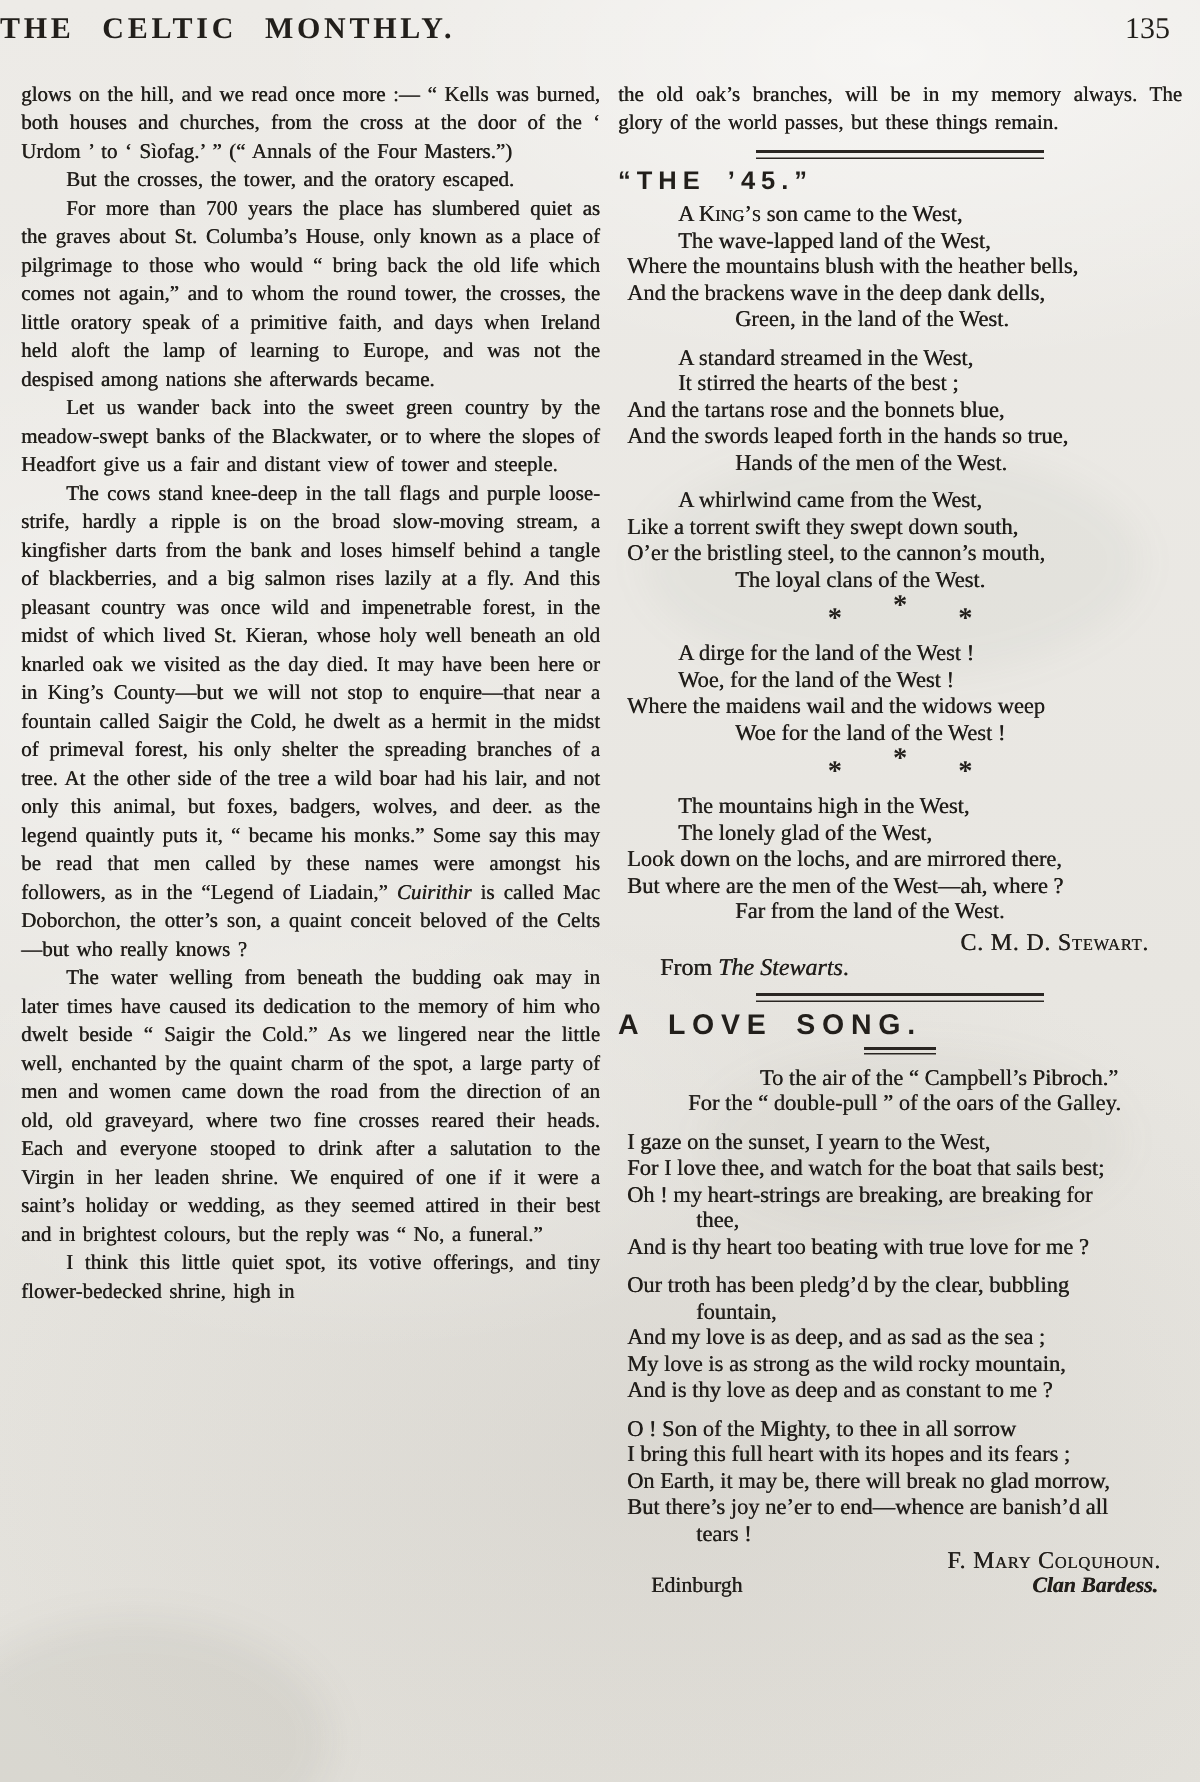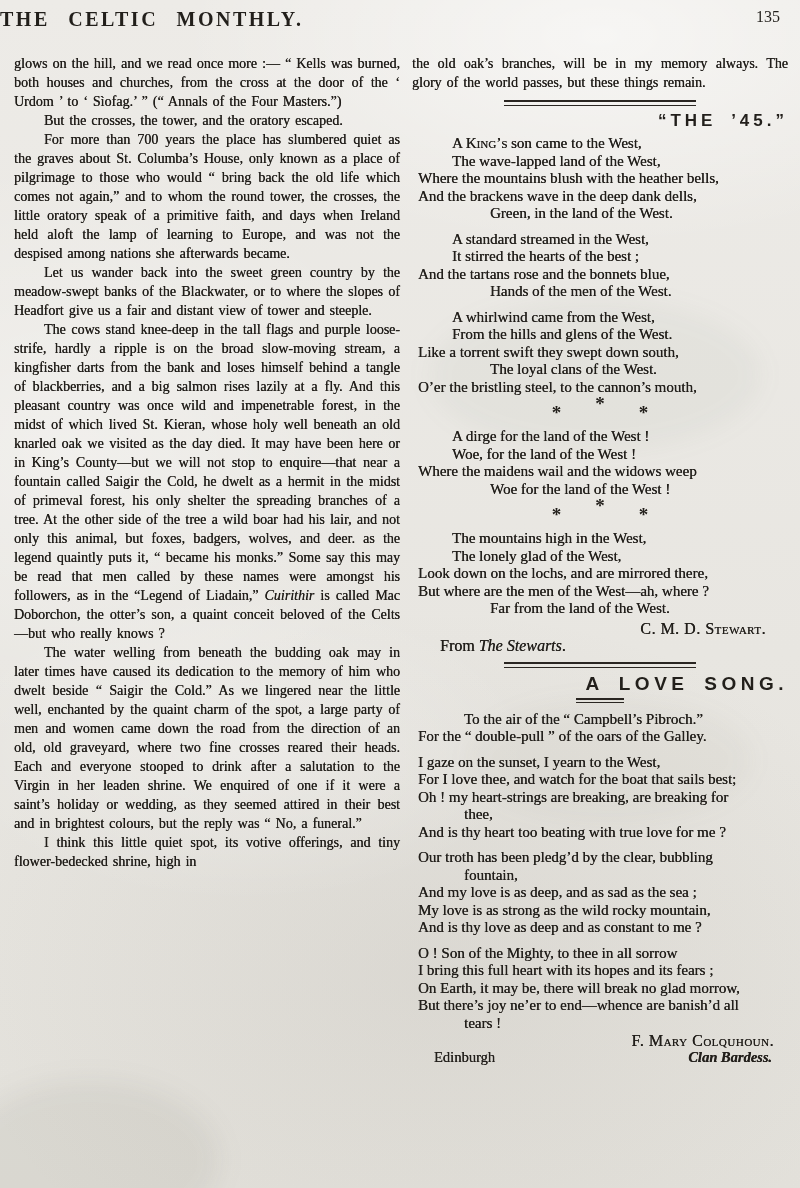--- a/index.html
+++ b/index.html
@@ -14,32 +14,32 @@
       radial-gradient(ellipse 420px 220px at 30% 63%, rgba(255,255,255,0.30), transparent 70%),
       radial-gradient(ellipse 700px 520px at 55% 82%, rgba(140,133,122,0.12), transparent 70%),
       linear-gradient(180deg,#edebe7 0%,#e8e6e1 55%,#e3e1db 100%);
   }
   .ghost{position:absolute;border-radius:50%;filter:blur(12px);pointer-events:none;}
   .g1{left:430px;top:300px;width:330px;height:150px;background:rgba(105,112,96,0.05);}
   .g2{left:470px;top:700px;width:280px;height:120px;background:rgba(105,112,96,0.045);}
   .g3{left:-40px;top:1080px;width:260px;height:160px;background:rgba(90,84,72,0.07);}
   .masthead{position:absolute;top:8px;left:0;width:764px;text-align:left;
     font-size:20px;font-weight:bold;letter-spacing:2.5px;word-spacing:11px;}
-  .pageno{position:absolute;top:8px;right:20px;font-size:16px;}
+  .pageno{position:absolute;top:8px;right:20px;font-size:20px;}
   .cols{position:absolute;top:54px;left:14px;display:flex;gap:12px;}
   .col-left{width:386px;}
   .col-right{width:376px;}
   .para{margin:0;text-align:justify;font-size:14px;line-height:19px;word-spacing:1.5px;text-indent:30px;
     text-shadow:0.25px 0 0 currentColor;}
   .para.first{text-indent:0;}
   .it{font-style:italic;}
   .sc{font-variant:small-caps;}
   .rule-double{width:192px;margin:8px auto 6px;height:3px;
     border-top:2px solid #2a2622;border-bottom:1px solid #2a2622;}
-  .poem-title{margin:4px 0 6px;text-align:right;font-family:"Liberation Sans","DejaVu Sans",sans-serif;
+  .poem-title{margin:4px 0 6px;text-align:left;font-family:"Liberation Sans","DejaVu Sans",sans-serif;
     font-size:17px;font-weight:bold;letter-spacing:4px;word-spacing:6px;line-height:17px;}
   .poem-title2{font-size:19px;margin-bottom:5px;letter-spacing:4.5px;line-height:19px;}
   .rule-short{width:48px;margin:0 auto 8px;height:2px;
     border-top:2px solid #2a2622;border-bottom:1px solid #2a2622;}
   .stanza{margin:0 0 8px;}
   .pline{font-size:15px;line-height:17.5px;white-space:nowrap;padding-left:6px;
     text-shadow:0.25px 0 0 currentColor;}
   .ind1{padding-left:40px;}
   .ind2{padding-left:78px;}
   .indw{padding-left:52px;}
@@ -49,21 +49,21 @@
   .asterism .mid{transform:translateY(-7px);}
   .asterism .side{transform:translateY(2px);}
   .attrib{text-align:right;padding-right:22px;font-size:16px;line-height:17px;margin:0;
     letter-spacing:0.5px;text-shadow:0.25px 0 0 currentColor;}
   .attrib2{padding-right:14px;}
   .source{padding-left:28px;font-size:16px;line-height:17px;margin:0;text-shadow:0.25px 0 0 currentColor;}
   .byline-row{display:flex;justify-content:space-between;align-items:baseline;
     padding:0 16px 0 22px;font-size:15px;line-height:17px;text-shadow:0.25px 0 0 currentColor;}
   .place{font-size:14.5px;}
   .clan{font-style:italic;font-weight:bold;font-size:14.5px;}
-  .epigraph{margin-bottom:8px;}
+  .epigraph{margin-bottom:8px;text-align:center;}
 </style>
 </head>
 <body>
 
 <div class="ghost g1"></div>
 <div class="ghost g2"></div>
 <div class="ghost g3"></div>
 
 <div class="masthead">THE CELTIC MONTHLY.</div>
 <div class="pageno">135</div>
@@ -92,29 +92,29 @@
         <div class="pline ind1">The wave-lapped land of the West,</div>
         <div class="pline">Where the mountains blush with the heather bells,</div>
         <div class="pline">And the brackens wave in the deep dank dells,</div>
         <div class="pline ind2">Green, in the land of the West.</div>
       </div>
 
       <div class="stanza">
         <div class="pline ind1">A standard streamed in the West,</div>
         <div class="pline ind1">It stirred the hearts of the best ;</div>
         <div class="pline">And the tartans rose and the bonnets blue,</div>
+        <div class="pline">And the swords leaped forth in the hands so true,</div>
         <div class="pline ind2">Hands of the men of the West.</div>
       </div>
 
       <div class="stanza">
         <div class="pline ind1">A whirlwind came from the West,</div>
-        <div class="pline ind1">From the hills and glens of the West.</div>
         <div class="pline">Like a torrent swift they swept down south,</div>
+        <div class="pline">O’er the bristling steel, to the cannon’s mouth,</div>
         <div class="pline ind2">The loyal clans of the West.</div>
-        <div class="pline">O’er the bristling steel, to the cannon’s mouth,</div>
       </div>
 
       <div class="asterism"><span class="side">*</span><span class="mid">*</span><span class="side">*</span></div>
 
       <div class="stanza">
         <div class="pline ind1">A dirge for the land of the West !</div>
         <div class="pline ind1">Woe, for the land of the West !</div>
         <div class="pline">Where the maidens wail and the widows weep</div>
         <div class="pline ind2">Woe for the land of the West !</div>
       </div>

